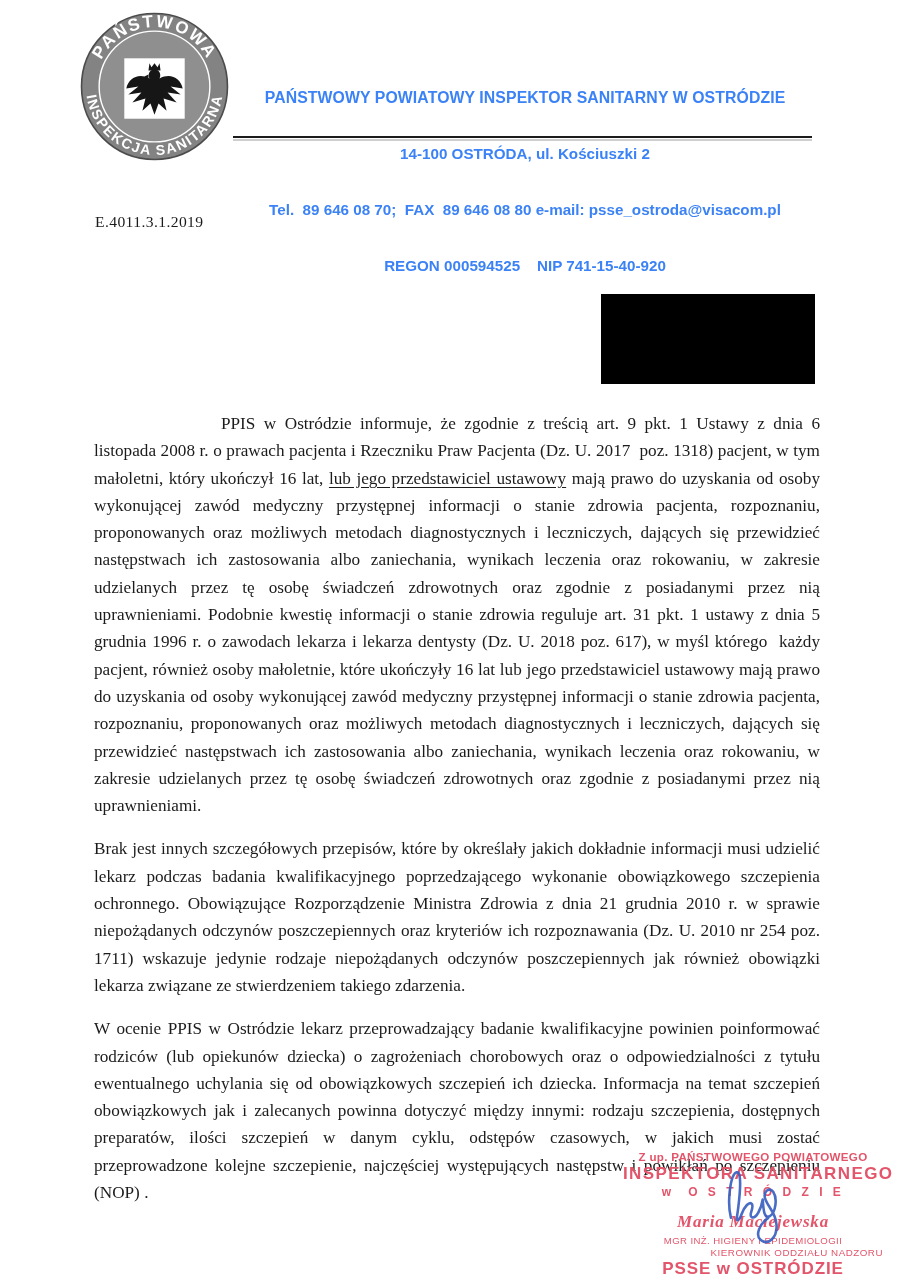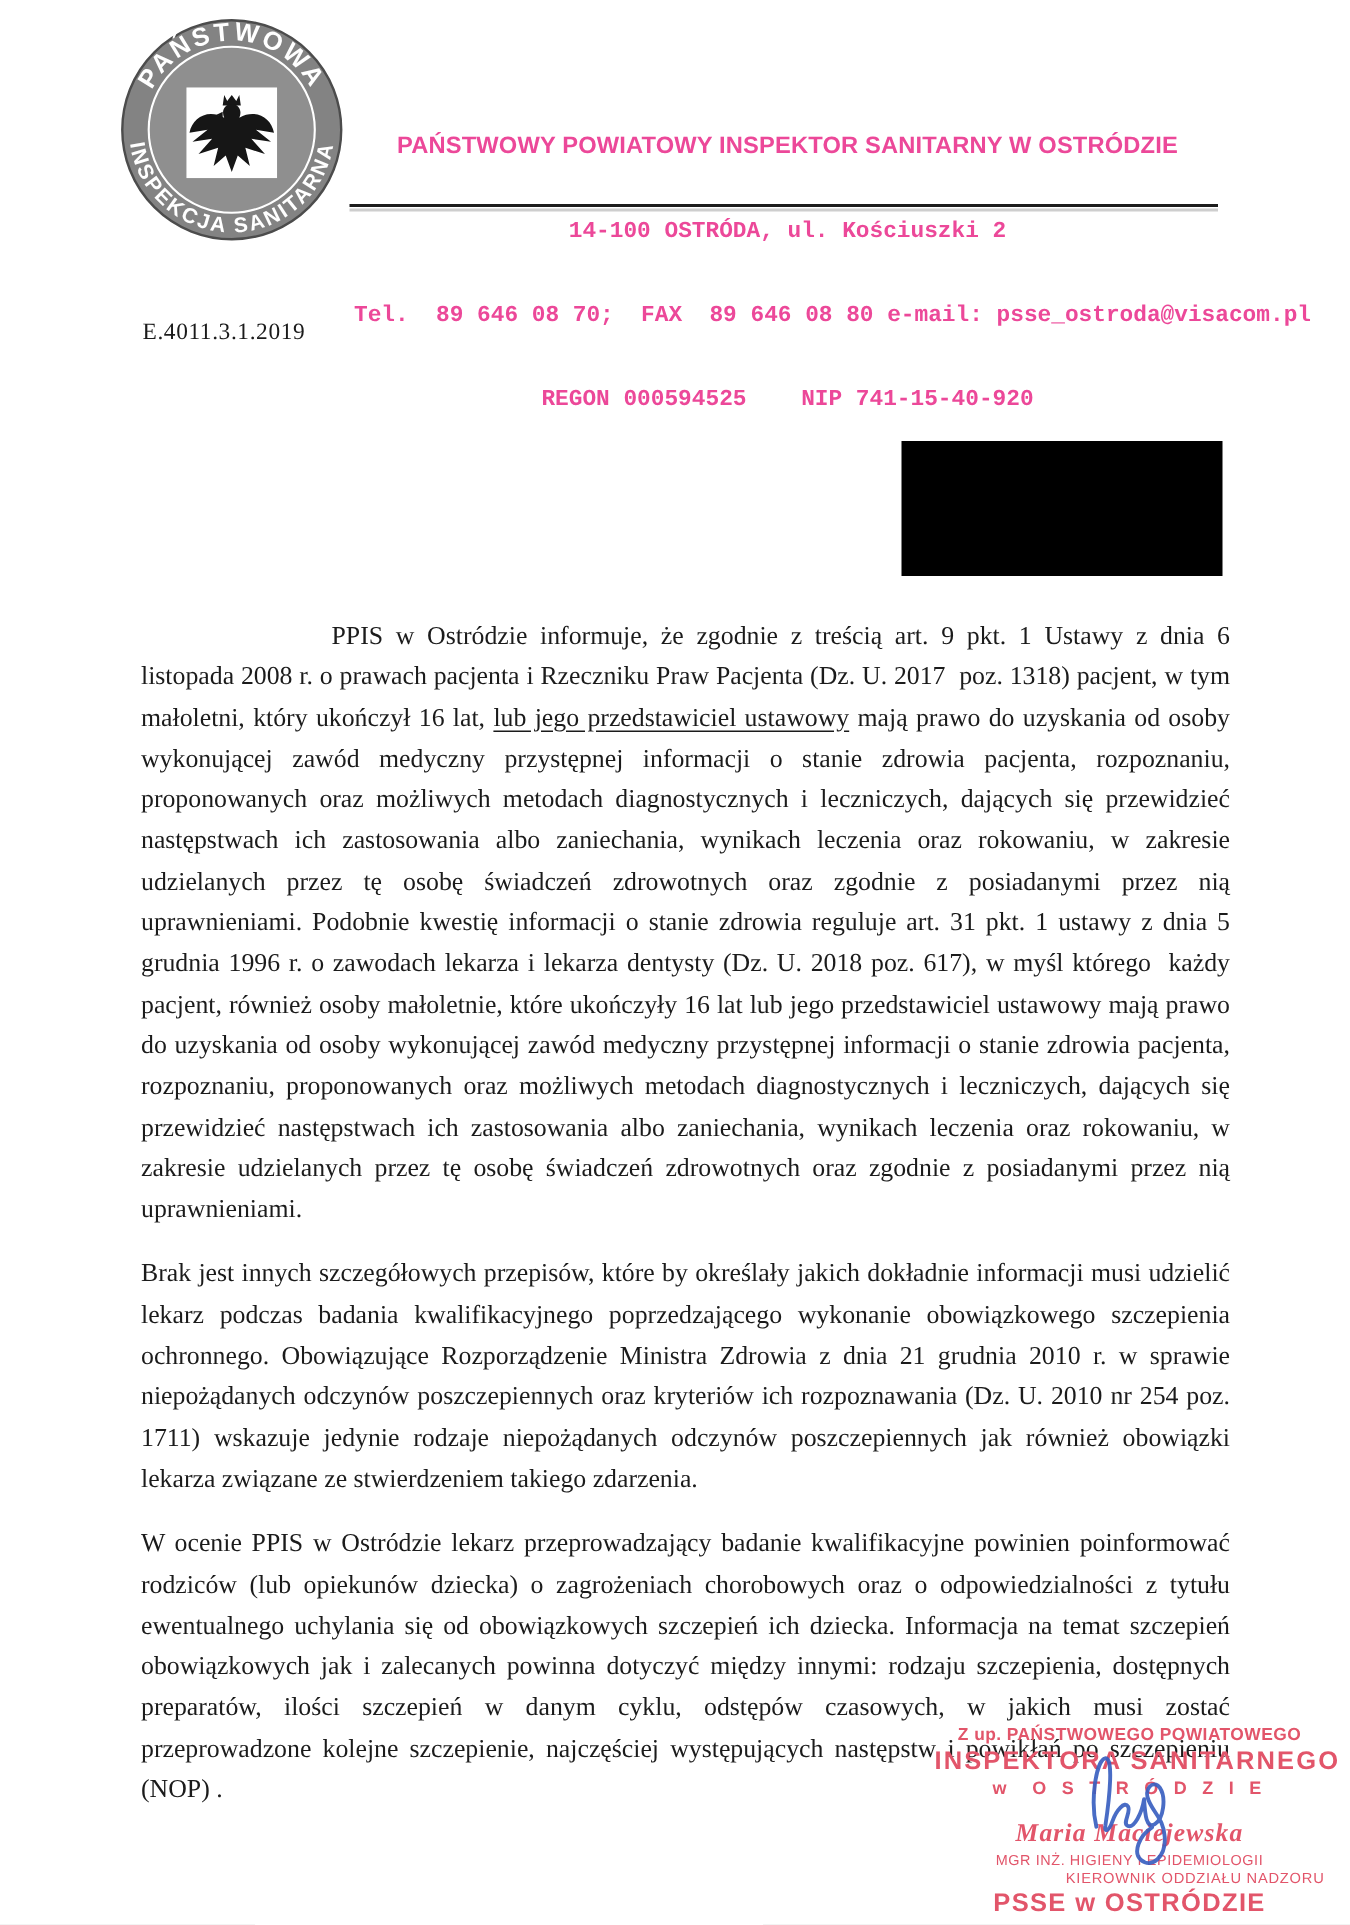--- a/index.html
+++ b/index.html
@@ -13,25 +13,25 @@
   }
   
   .seal{position:absolute;left:79px;top:11px;width:151px;height:151px;}
   .seal-ring-text{fill:#ffffff;font-family:"Liberation Sans",sans-serif;font-weight:bold;}
   .seal-top-text{font-size:17px;letter-spacing:2px;}
   .seal-bottom-text{font-size:14px;letter-spacing:1.6px;}
   .lh{
     position:absolute;left:236px;top:52px;width:578px;
     text-align:center;
     font-family:"Liberation Sans",sans-serif;
-    font-weight:bold;color:#ec4899;
+    font-weight:bold;color:#3b82f6;
     line-height:18.6px;white-space:pre;
   }
   .lh-line1{font-size:15.8px;letter-spacing:.1px;}
-  .lh-line2{font-size:15.2px;font-family:Liberation Mono, monospace;}
+  .lh-line2{font-size:15.2px;}
   .divider{
     position:absolute;left:233px;top:136px;width:579px;height:2px;
     background:#1c1c1c;
     box-shadow:0 3px 0 rgba(60,60,60,.25);
   }
   
   .date-line{
     position:absolute;left:566px;top:175px;
     font-size:17.6px;white-space:pre;
   }

